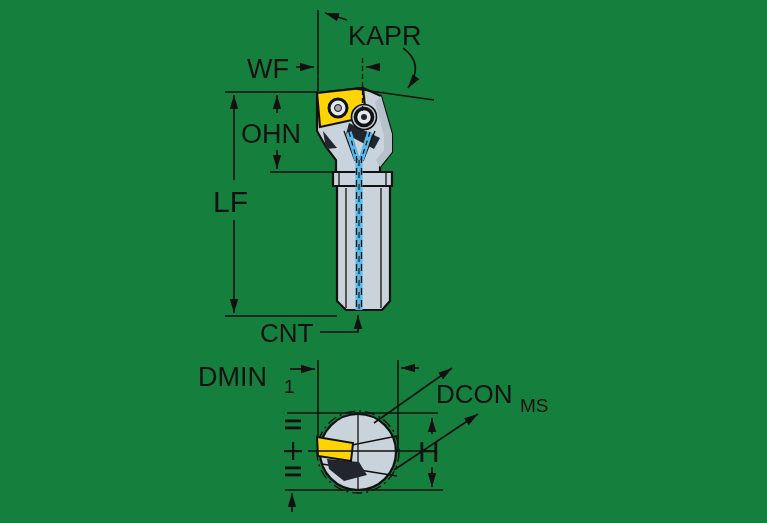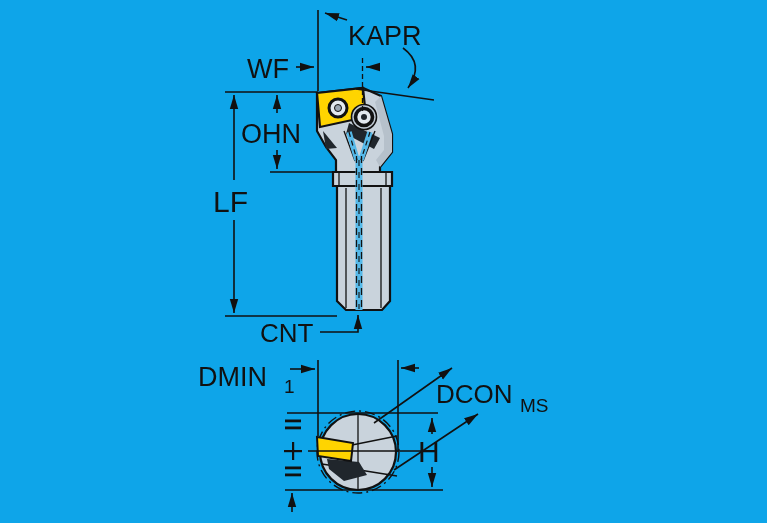--- a/index.html
+++ b/index.html
@@ -1,19 +1,19 @@
 <!DOCTYPE html>
 <html><head>
 <meta charset="utf-8">
 <style>
   html,body{margin:0;padding:0;background:#fff;}
   .stage{
     position:relative;
     width:767px;height:523px;
-    background:#0ea5e9;
+    background:#15803d;
     overflow:hidden;
     font-family:"Liberation Sans", sans-serif;
   }
   svg text{
     font-family:"Liberation Sans", sans-serif;
     fill:#111;
   }
   .dim{stroke:#111;stroke-width:1.6;fill:none;}
   .thin{stroke:#111;stroke-width:1.3;fill:none;}
   .outline{stroke:#111;stroke-width:2.2;}

